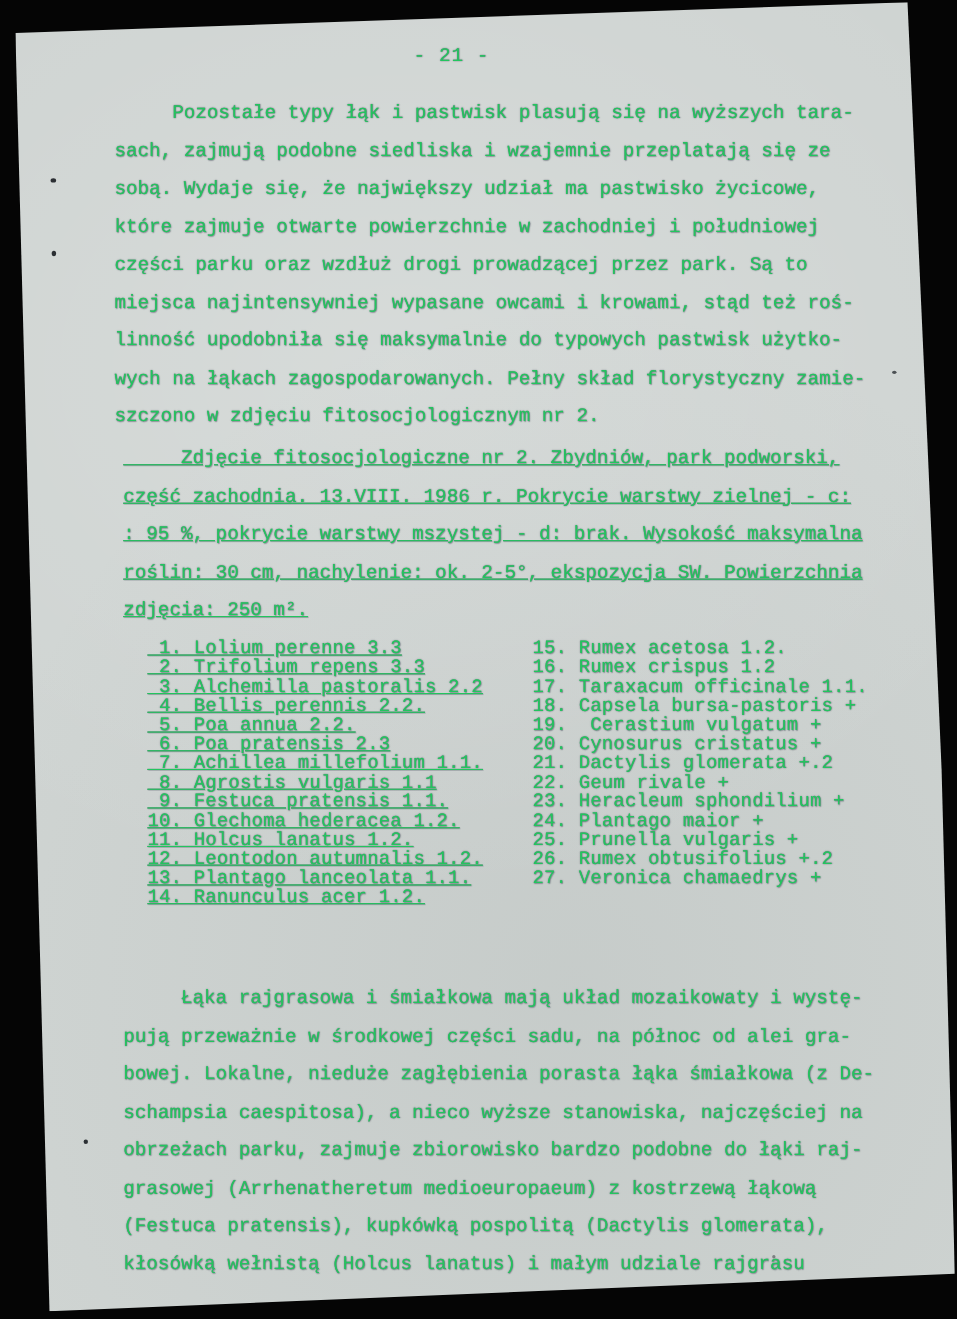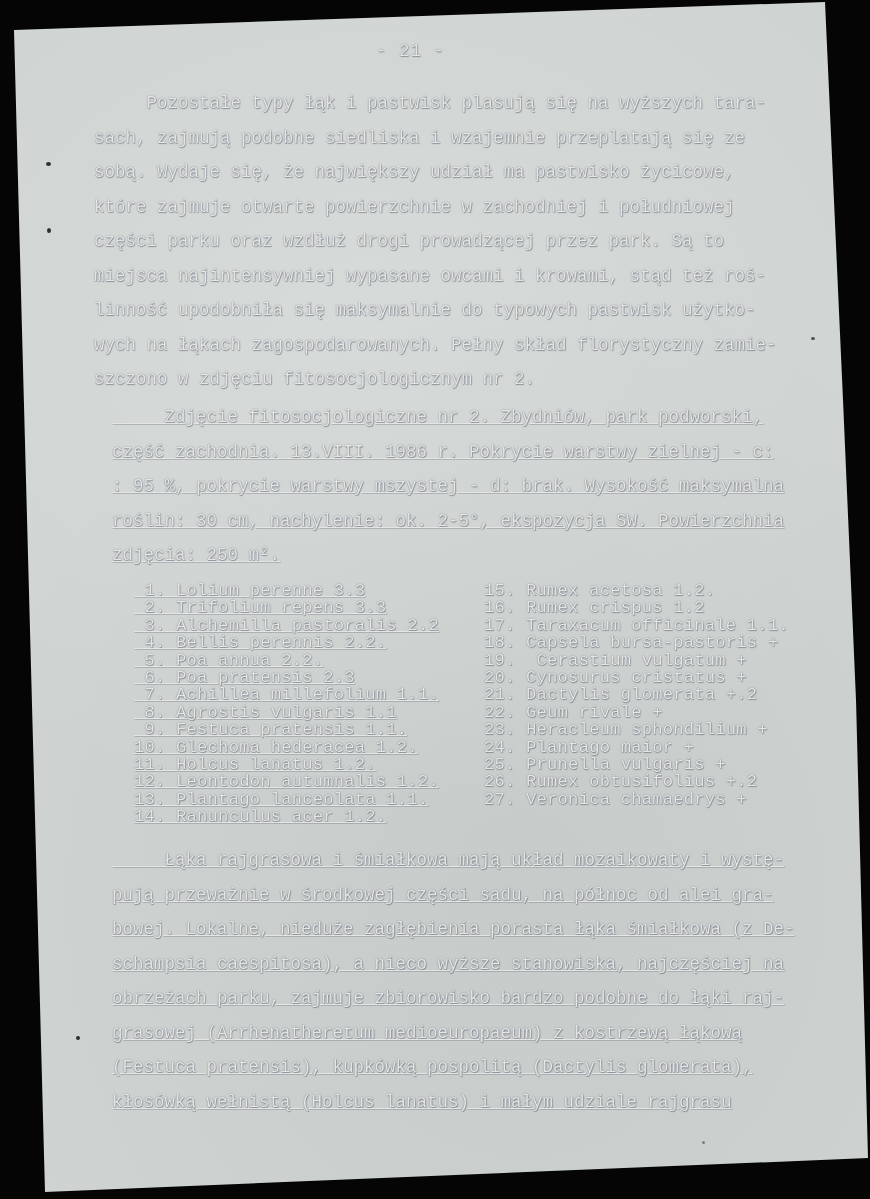--- a/index.html
+++ b/index.html
@@ -21,38 +21,38 @@
     width: 870px;
     height: 1199px;
     background:
       radial-gradient(ellipse 900px 700px at 42% 28%, rgba(255,255,255,0.16), rgba(255,255,255,0) 70%),
       radial-gradient(ellipse 800px 900px at 60% 75%, rgba(120,130,128,0.10), rgba(120,130,128,0) 70%),
       #cfd4d2;
     clip-path: polygon(14px 30px, 825px 2px, 843px 400px, 856px 700px, 868px 1158px, 45px 1192px);
   }
   .ink {
     position: absolute;
-    color: #e5e5e5;
+    color: #22c55e;
     text-shadow: 0 0 1.2px rgba(77,86,99,0.85), 0.6px 0.6px 1px rgba(77,86,99,0.45);
     white-space: pre;
   }
   .page-number {
     left: 376px;
     top: 41px;
     font-size: 17.5px;
     line-height: 20px;
     letter-spacing: 1px;
   }
   .para {
     font-size: 17.5px;
     line-height: 34.5px;
   }
-  .para-1 { left: 94px; top: 86px; }
+  .para-1 { left: 104px; top: 86px; }
   .para-2 { left: 112px; top: 400px; text-decoration: underline; }
-  .para-3 { left: 112px; top: 843px; text-decoration: underline; }
+  .para-3 { left: 112px; top: 891px; }
   .species-col {
     font-size: 17.2px;
     line-height: 17.4px;
     letter-spacing: 0.2px;
   }
   .species-left  { left: 134px; top: 582px; text-decoration: underline; }
   .species-right { left: 484px; top: 582px; }
   .tline { white-space: pre; }
   .speck {
     position: absolute;

